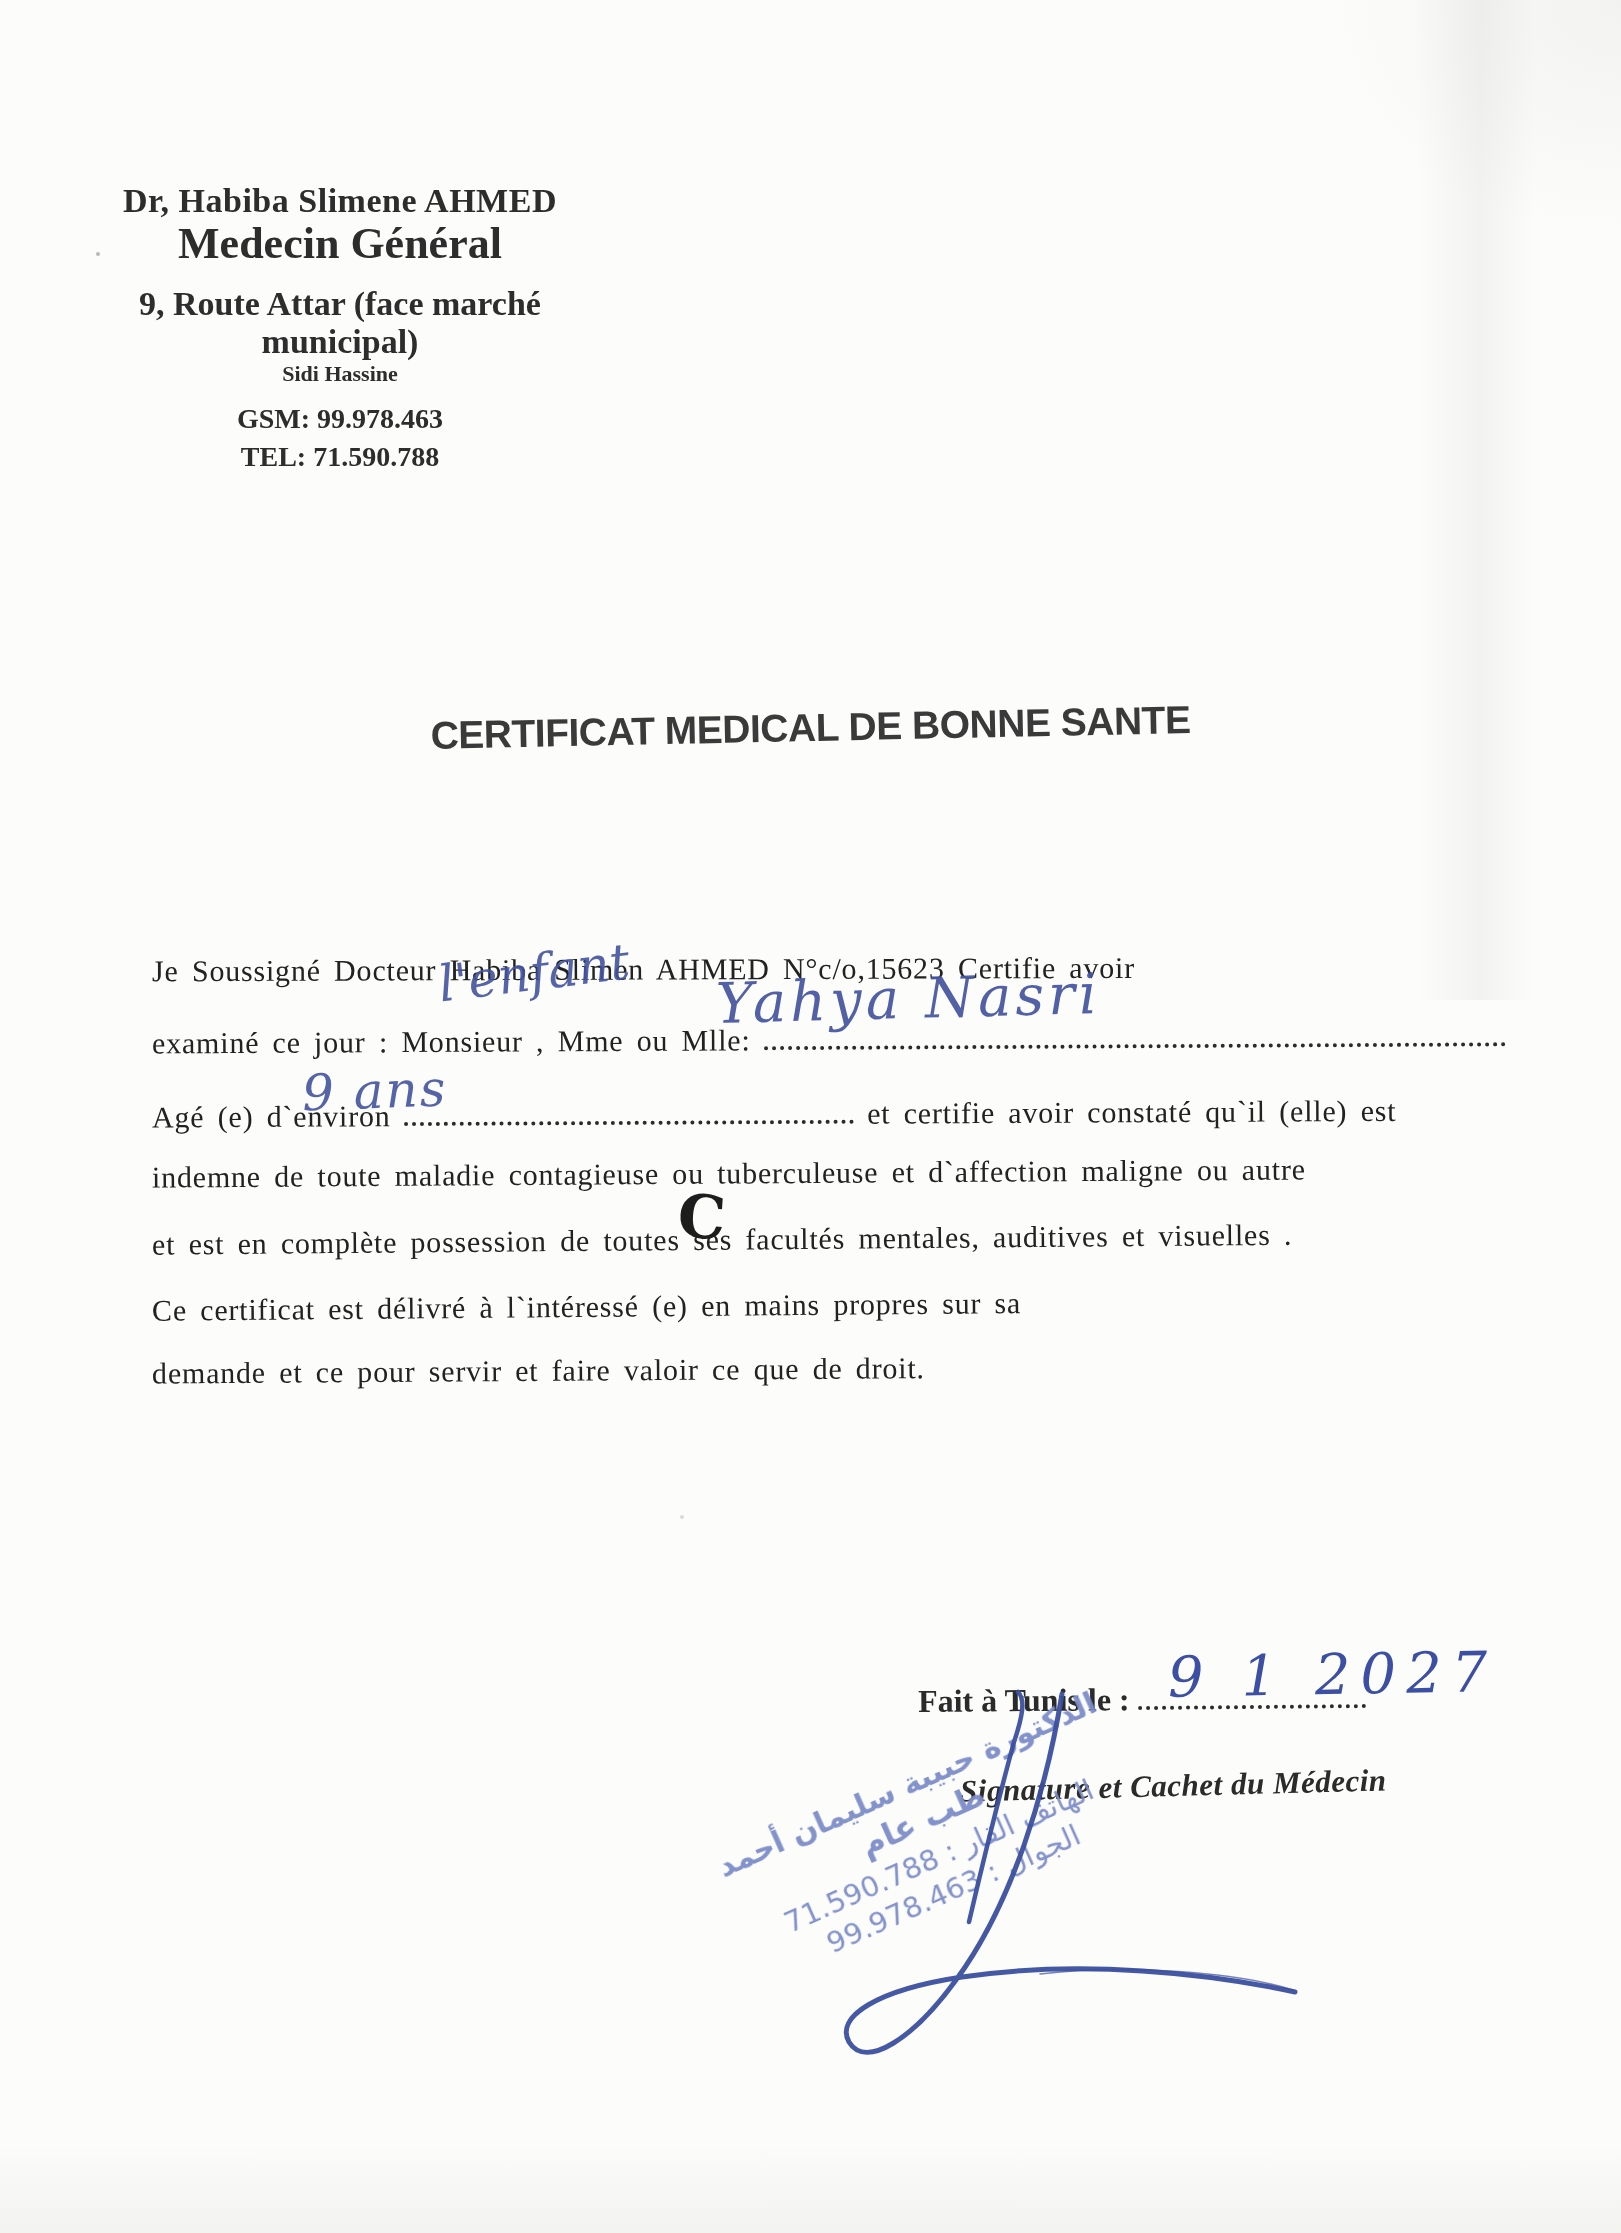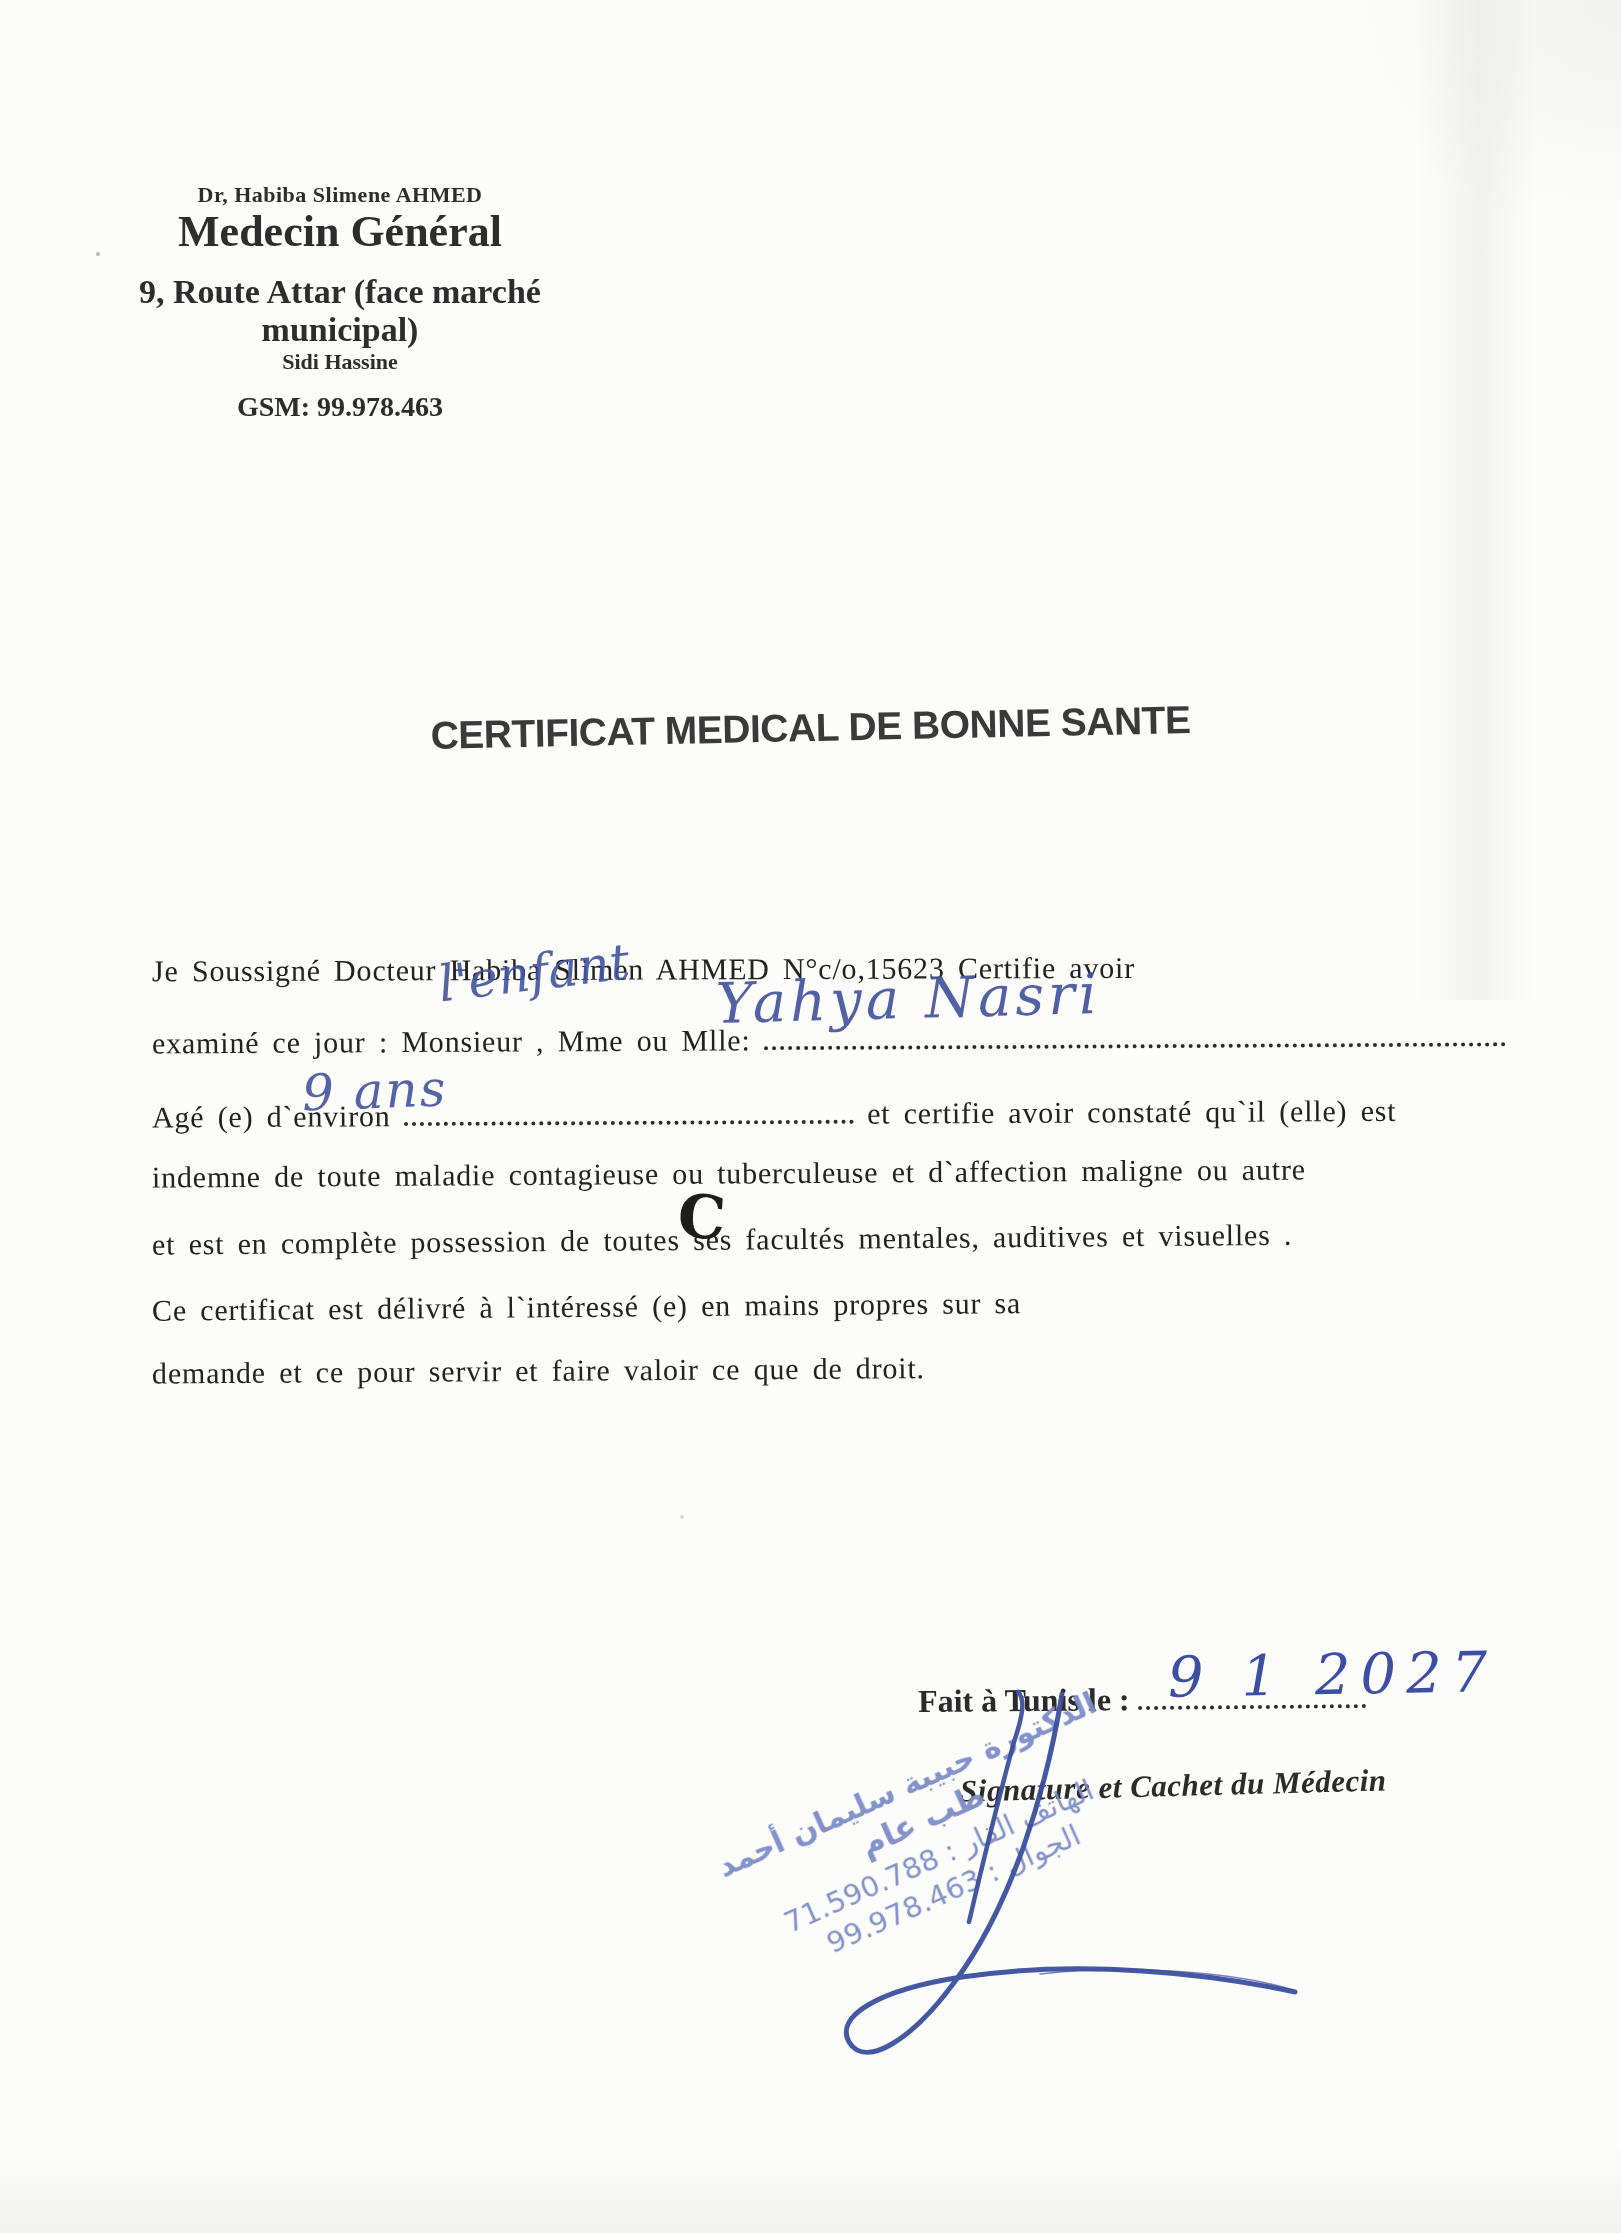--- a/index.html
+++ b/index.html
@@ -27,21 +27,21 @@
     position:absolute;right:0;top:0;width:300px;height:240px;
     background:radial-gradient(ellipse at top right, rgba(60,60,55,0.05), rgba(0,0,0,0) 70%);
     pointer-events:none;
   }
 
   
   .letterhead{
     position:absolute;left:80px;top:182px;width:520px;
     text-align:center;font-weight:bold;color:#2d2d2d;
   }
-  .lh-name{font-size:22px;letter-spacing:0.5px;}
+  .lh-name{font-size:34px;letter-spacing:0.5px;}
   .lh-spec{font-size:44px;margin-top:-2px;}
   .lh-addr1{font-size:34px;margin-top:16px;}
   .lh-addr2{font-size:22px;}
   .lh-gsm{font-size:28px;margin-top:16px;}
   .lh-tel{font-size:28px;margin-top:6px;}
 
   
   .title{
     position:absolute;left:0;top:706px;width:100%;
     text-align:center;
@@ -126,20 +126,21 @@
   <div class="shade-topright"></div>
   <div class="speck" style="left:96px;top:252px;"></div>
   <div class="speck" style="left:680px;top:1515px;opacity:.5;"></div>
 
   <div class="letterhead">
     <div class="lh-name">Dr, Habiba Slimene AHMED</div>
     <div class="lh-spec">Medecin Général</div>
     <div class="lh-addr1">9, Route Attar (face marché municipal)</div>
     <div class="lh-addr2">Sidi Hassine</div>
     <div class="lh-gsm">GSM: 99.978.463</div>
+    <div class="lh-tel">TEL: 71.590.788</div>
   </div>
 
   <div class="title">CERTIFICAT MEDICAL DE BONNE SANTE</div>
 
   <div class="bline" style="top:952px;transform:rotate(-0.2deg);">
     <span>Je Soussigné Docteur Habiba Slimen AHMED N°c/o,15623 Certifie avoir</span>
   </div>
 
   <div class="bline" style="top:1016px;transform:rotate(-0.3deg);">
     <span>examiné ce  jour : Monsieur ,  Mme ou Mlle: </span><span class="dots dots-name"></span>

